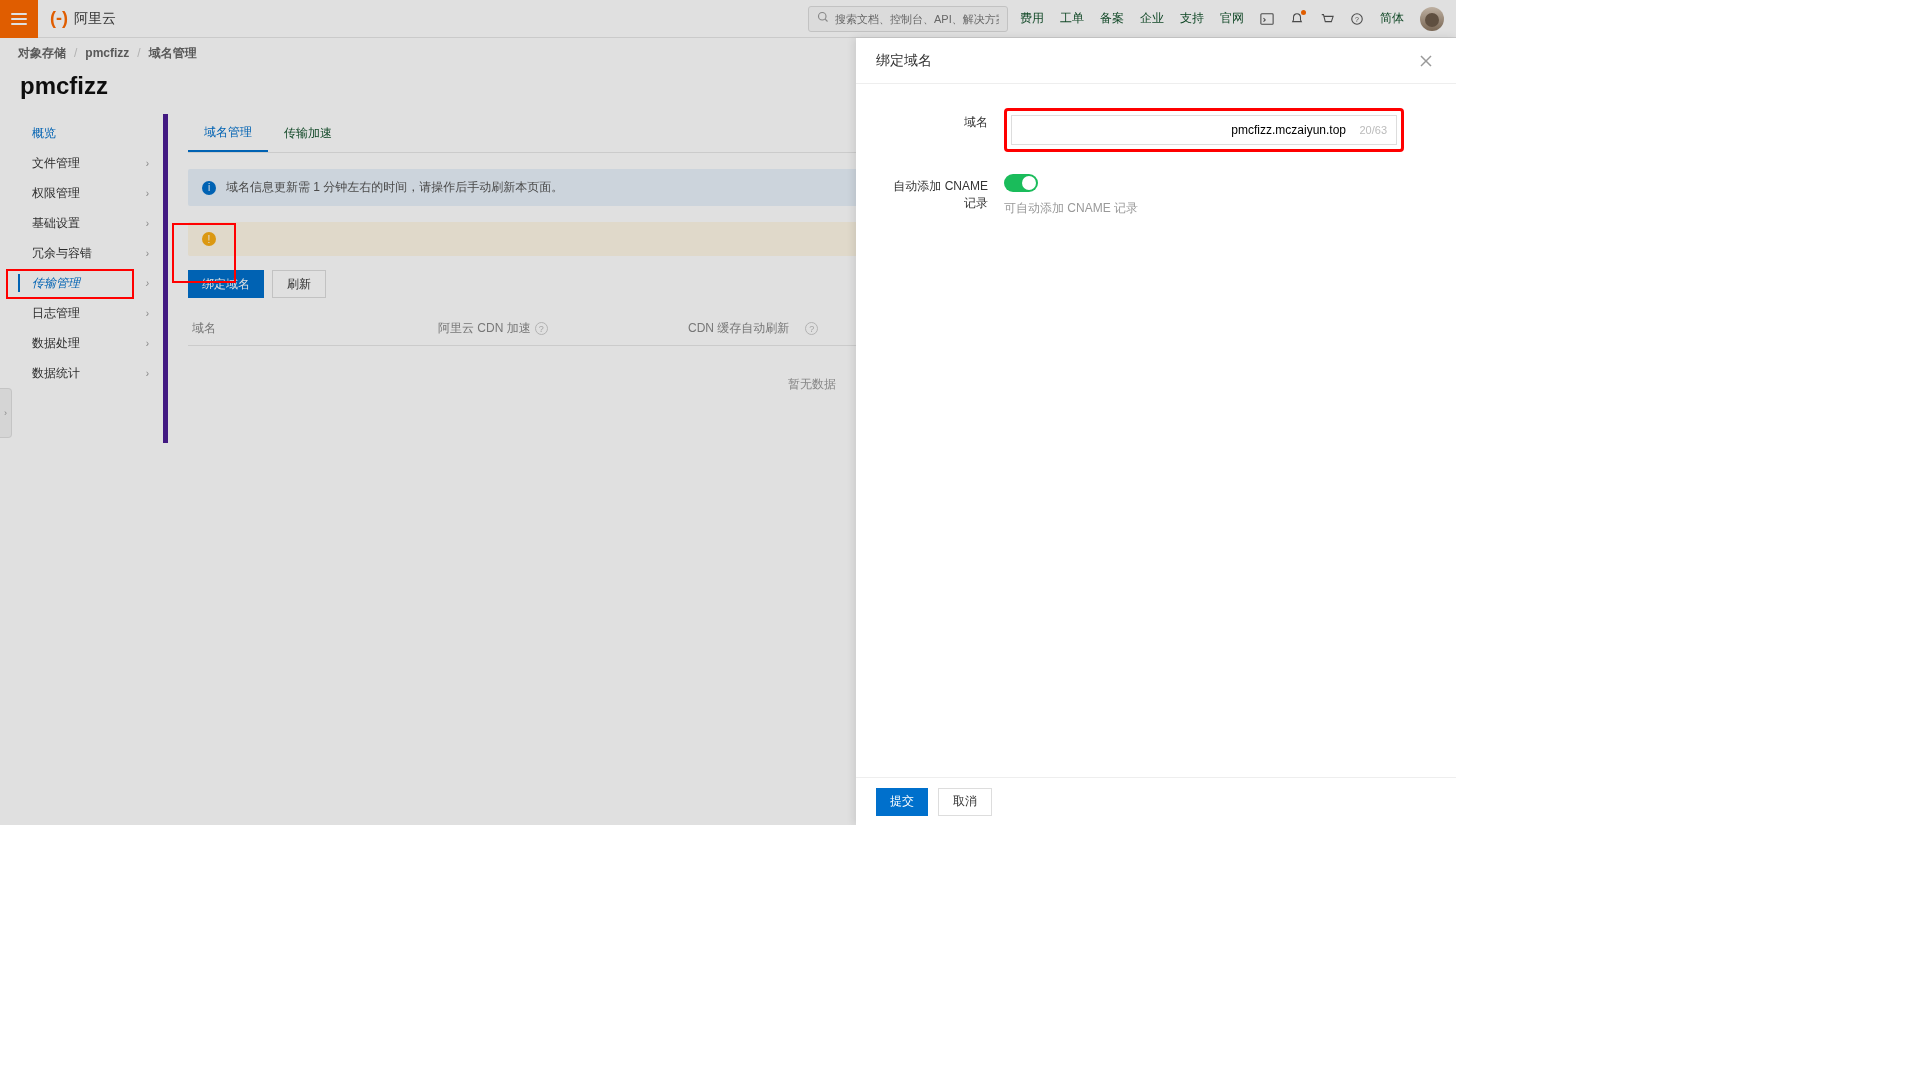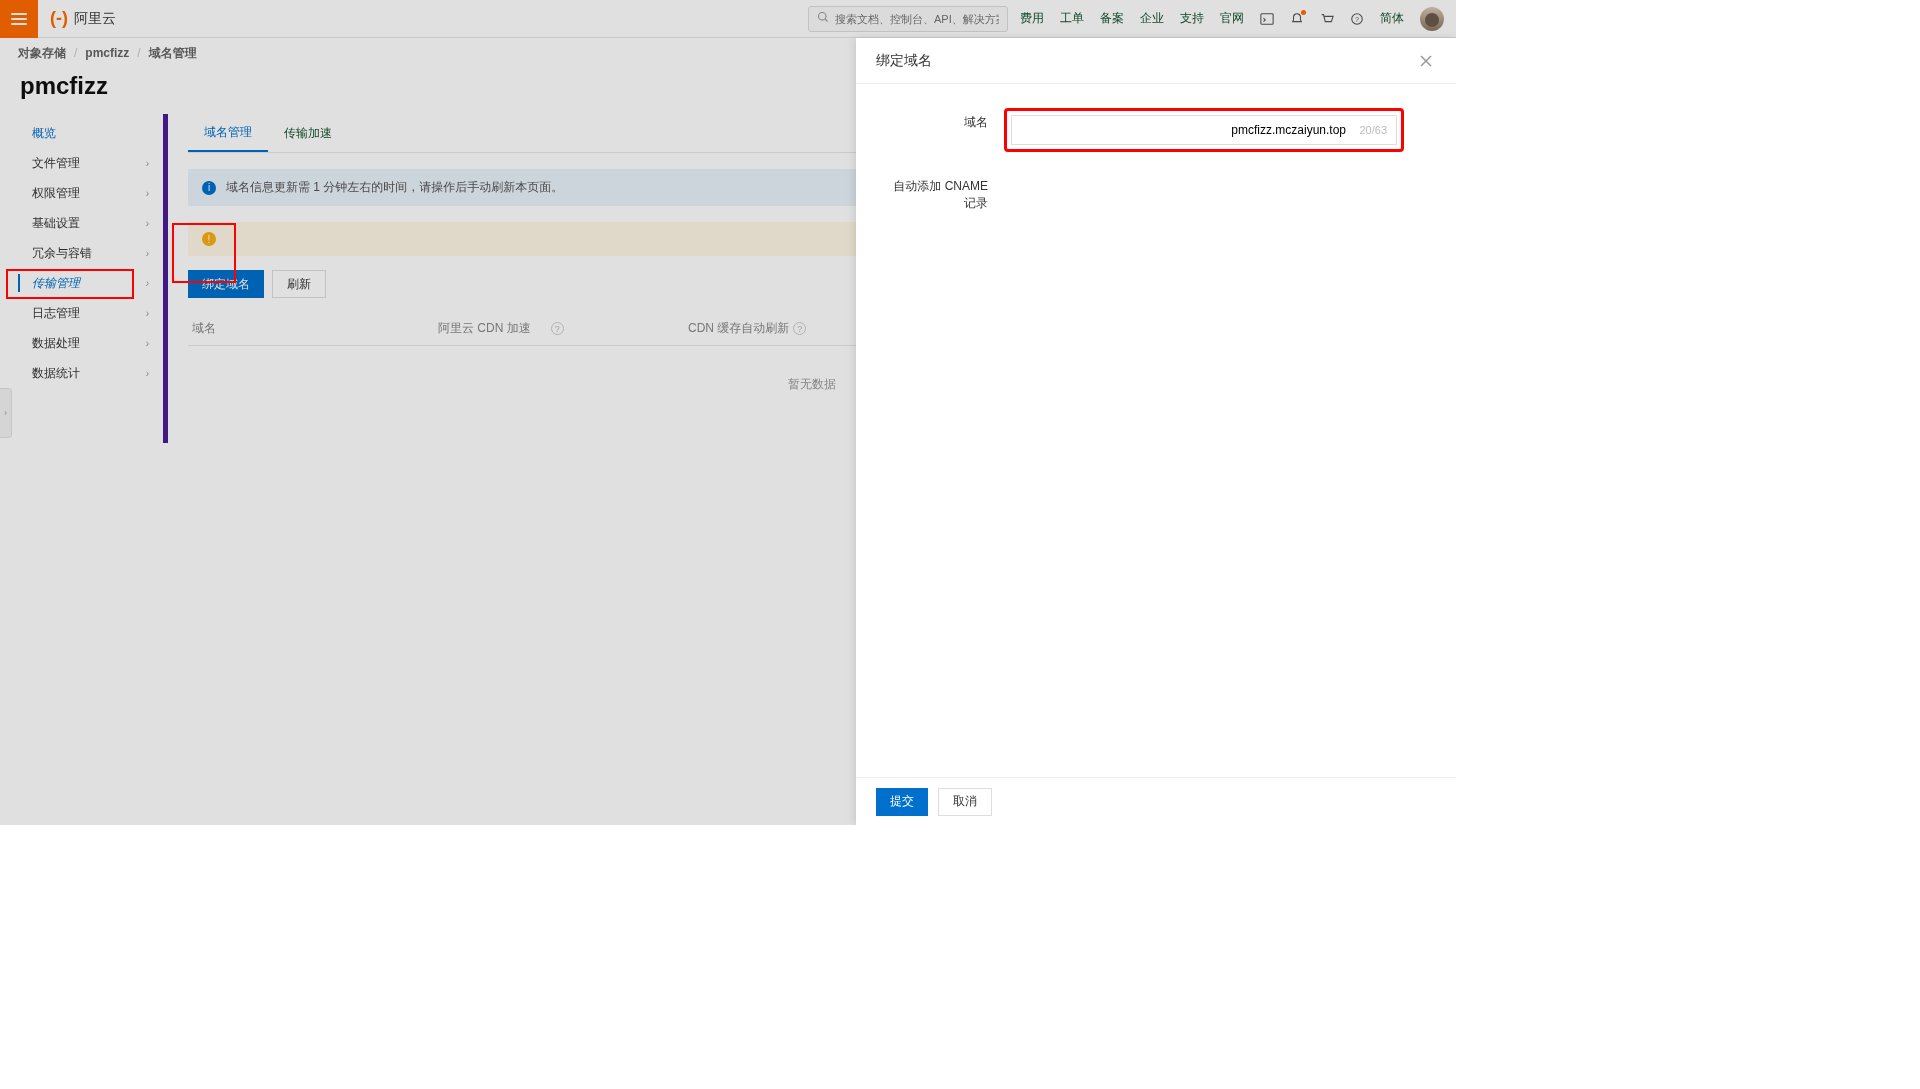--- a/index.html
+++ b/index.html
@@ -54,22 +54,22 @@
     .alert-warn { background: #fff7e6; }
     .alert-icon-info { width: 14px; height: 14px; border-radius: 50%; background: #0070cc; color: #fff; font-size: 10px; display: flex; align-items: center; justify-content: center; flex-shrink:0;}
     .alert-icon-warn { width: 14px; height: 14px; border-radius: 50%; background: #faad14; color: #fff; font-size: 10px; display: flex; align-items: center; justify-content: center; flex-shrink:0;}
     
     .action-row { margin-top: 14px; display: flex; gap: 8px; }
     .btn-primary { height: 28px; padding: 0 14px; background: #0070cc; color: #fff; border: none; cursor: pointer; font-size: 12px; }
     .btn-default { height: 28px; padding: 0 14px; background: #fff; color: #333; border: 1px solid #ddd; cursor: pointer; font-size: 12px; }
     
     .table-header { margin-top: 14px; display: flex; padding: 8px 0; border-bottom: 1px solid #e8e8e8; color: #888; font-size: 12px; }
     .th-domain { flex: 0 0 250px; padding-left: 4px; }
-    .th-cdn { flex: 0 0 250px; display:flex; align-items:center; gap:20px;}
-    .th-refresh { flex: 0 0 250px; display:flex; align-items:center; gap:4px;text-align:center;}
+    .th-cdn { flex: 0 0 250px; display:flex; align-items:center; gap:4px;}
+    .th-refresh { flex: 0 0 250px; display:flex; align-items:center; gap:16px;text-align:center;}
     .th-help { width: 13px; height: 13px; border-radius: 50%; border: 1px solid #ccc; color: #bbb; font-size: 9px; display:flex; align-items:center; justify-content:center;}
     
     .empty-row { padding: 30px 0; text-align: center; color: #999; font-size: 12px; }
     
     
     .red-box { position: absolute; border: 2px solid #ff0000; pointer-events: none; z-index: 20; }
     
     
     .dim-overlay { position: absolute; top: 0; left: 0; right: 0; bottom: 0; background: rgba(0,0,0,0.12); z-index: 10; }
     
@@ -274,19 +274,25 @@
         <div class="input-wrap red-box-panel" style="padding:4px;">
           <div style="position:relative;">
             <input class="text-input" value="pmcfizz.mczaiyun.top" style="">
             <span class="char-count">20/63</span>
           </div>
         </div>
       </div>
     </div>
     <div class="form-row">
       <div class="form-label">自动添加 CNAME 记录</div>
+      <div class="form-control-wrap">
+        <div class="toggle">
+          <div class="toggle-knob"></div>
+        </div>
+        <div class="help-text">可自动添加 CNAME 记录</div>
+      </div>
     </div>
   </div>
   <div class="panel-footer">
     <button class="btn-primary">提交</button>
     <button class="btn-default">取消</button>
   </div>
 </div>
 
 </body></html>

